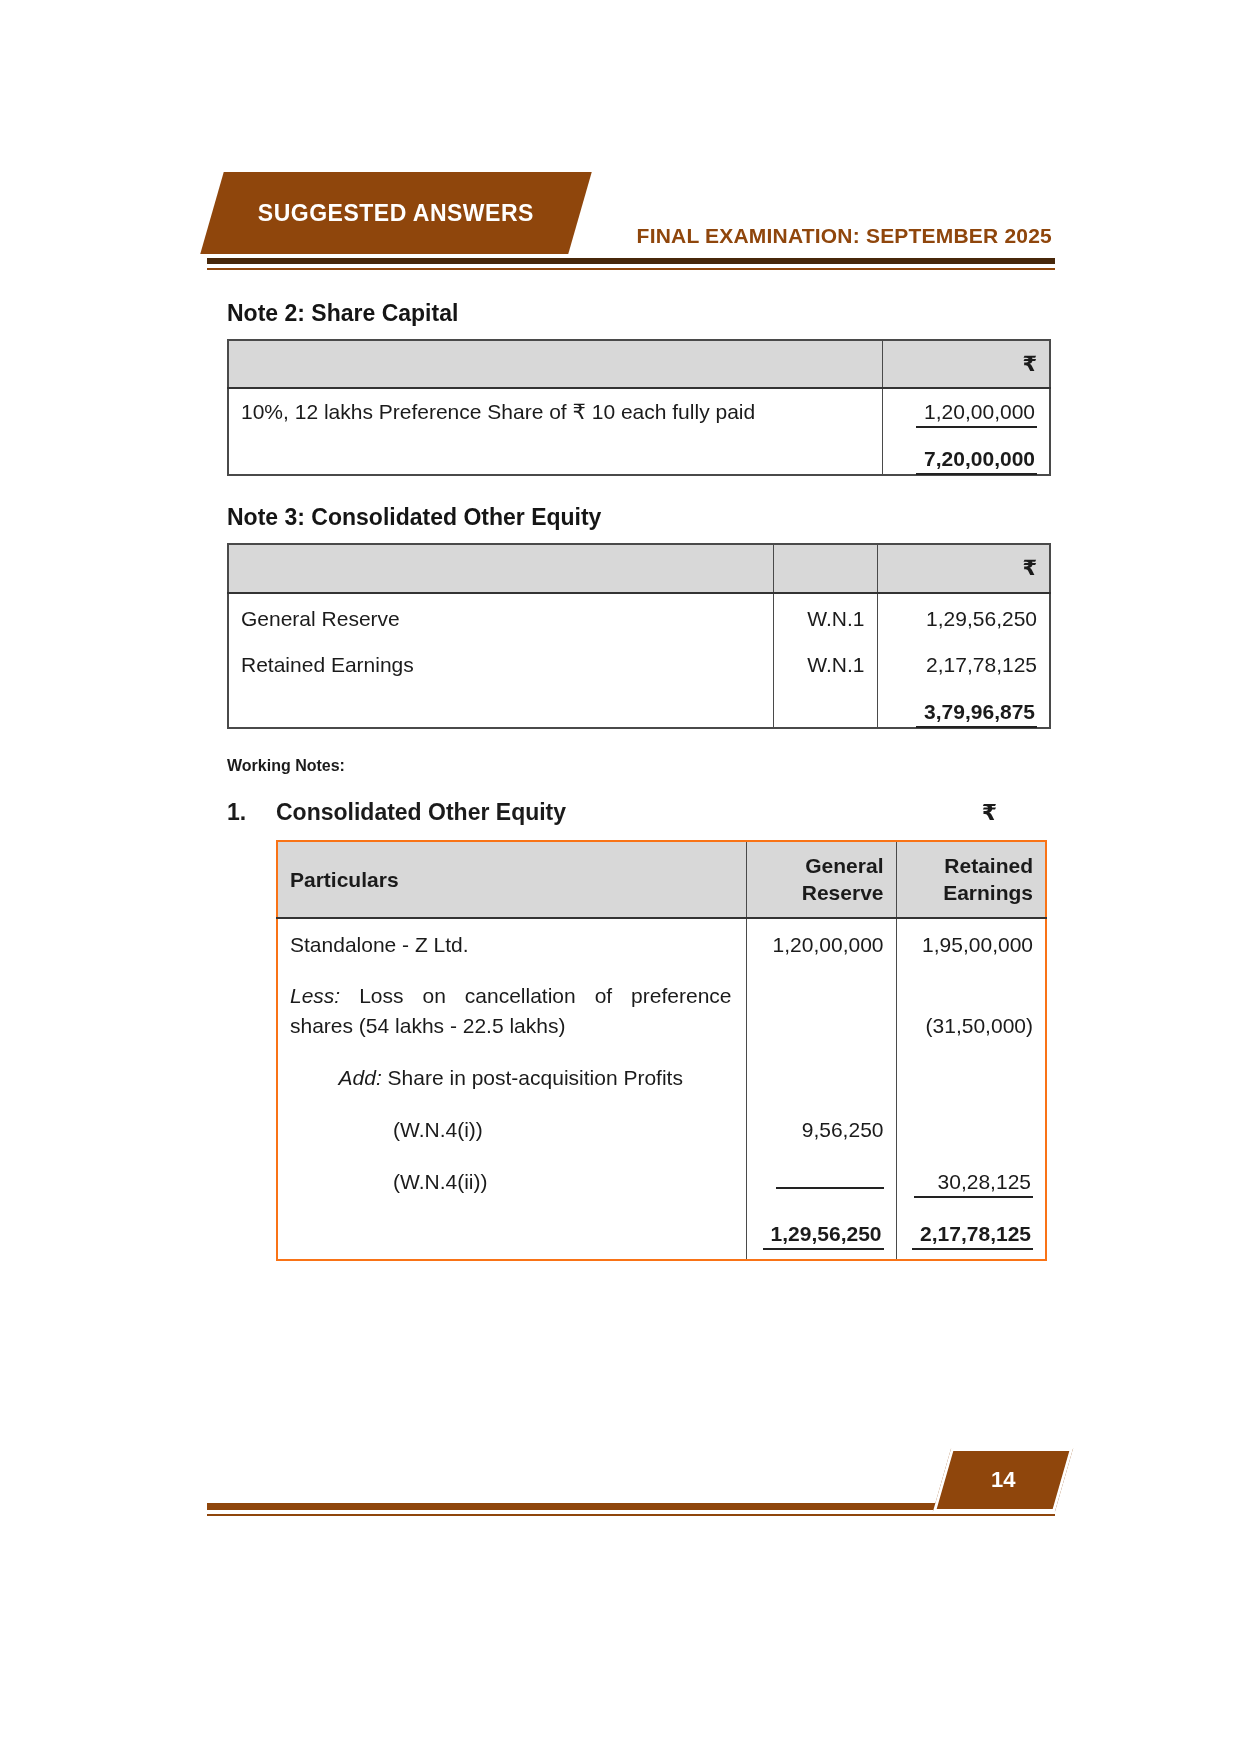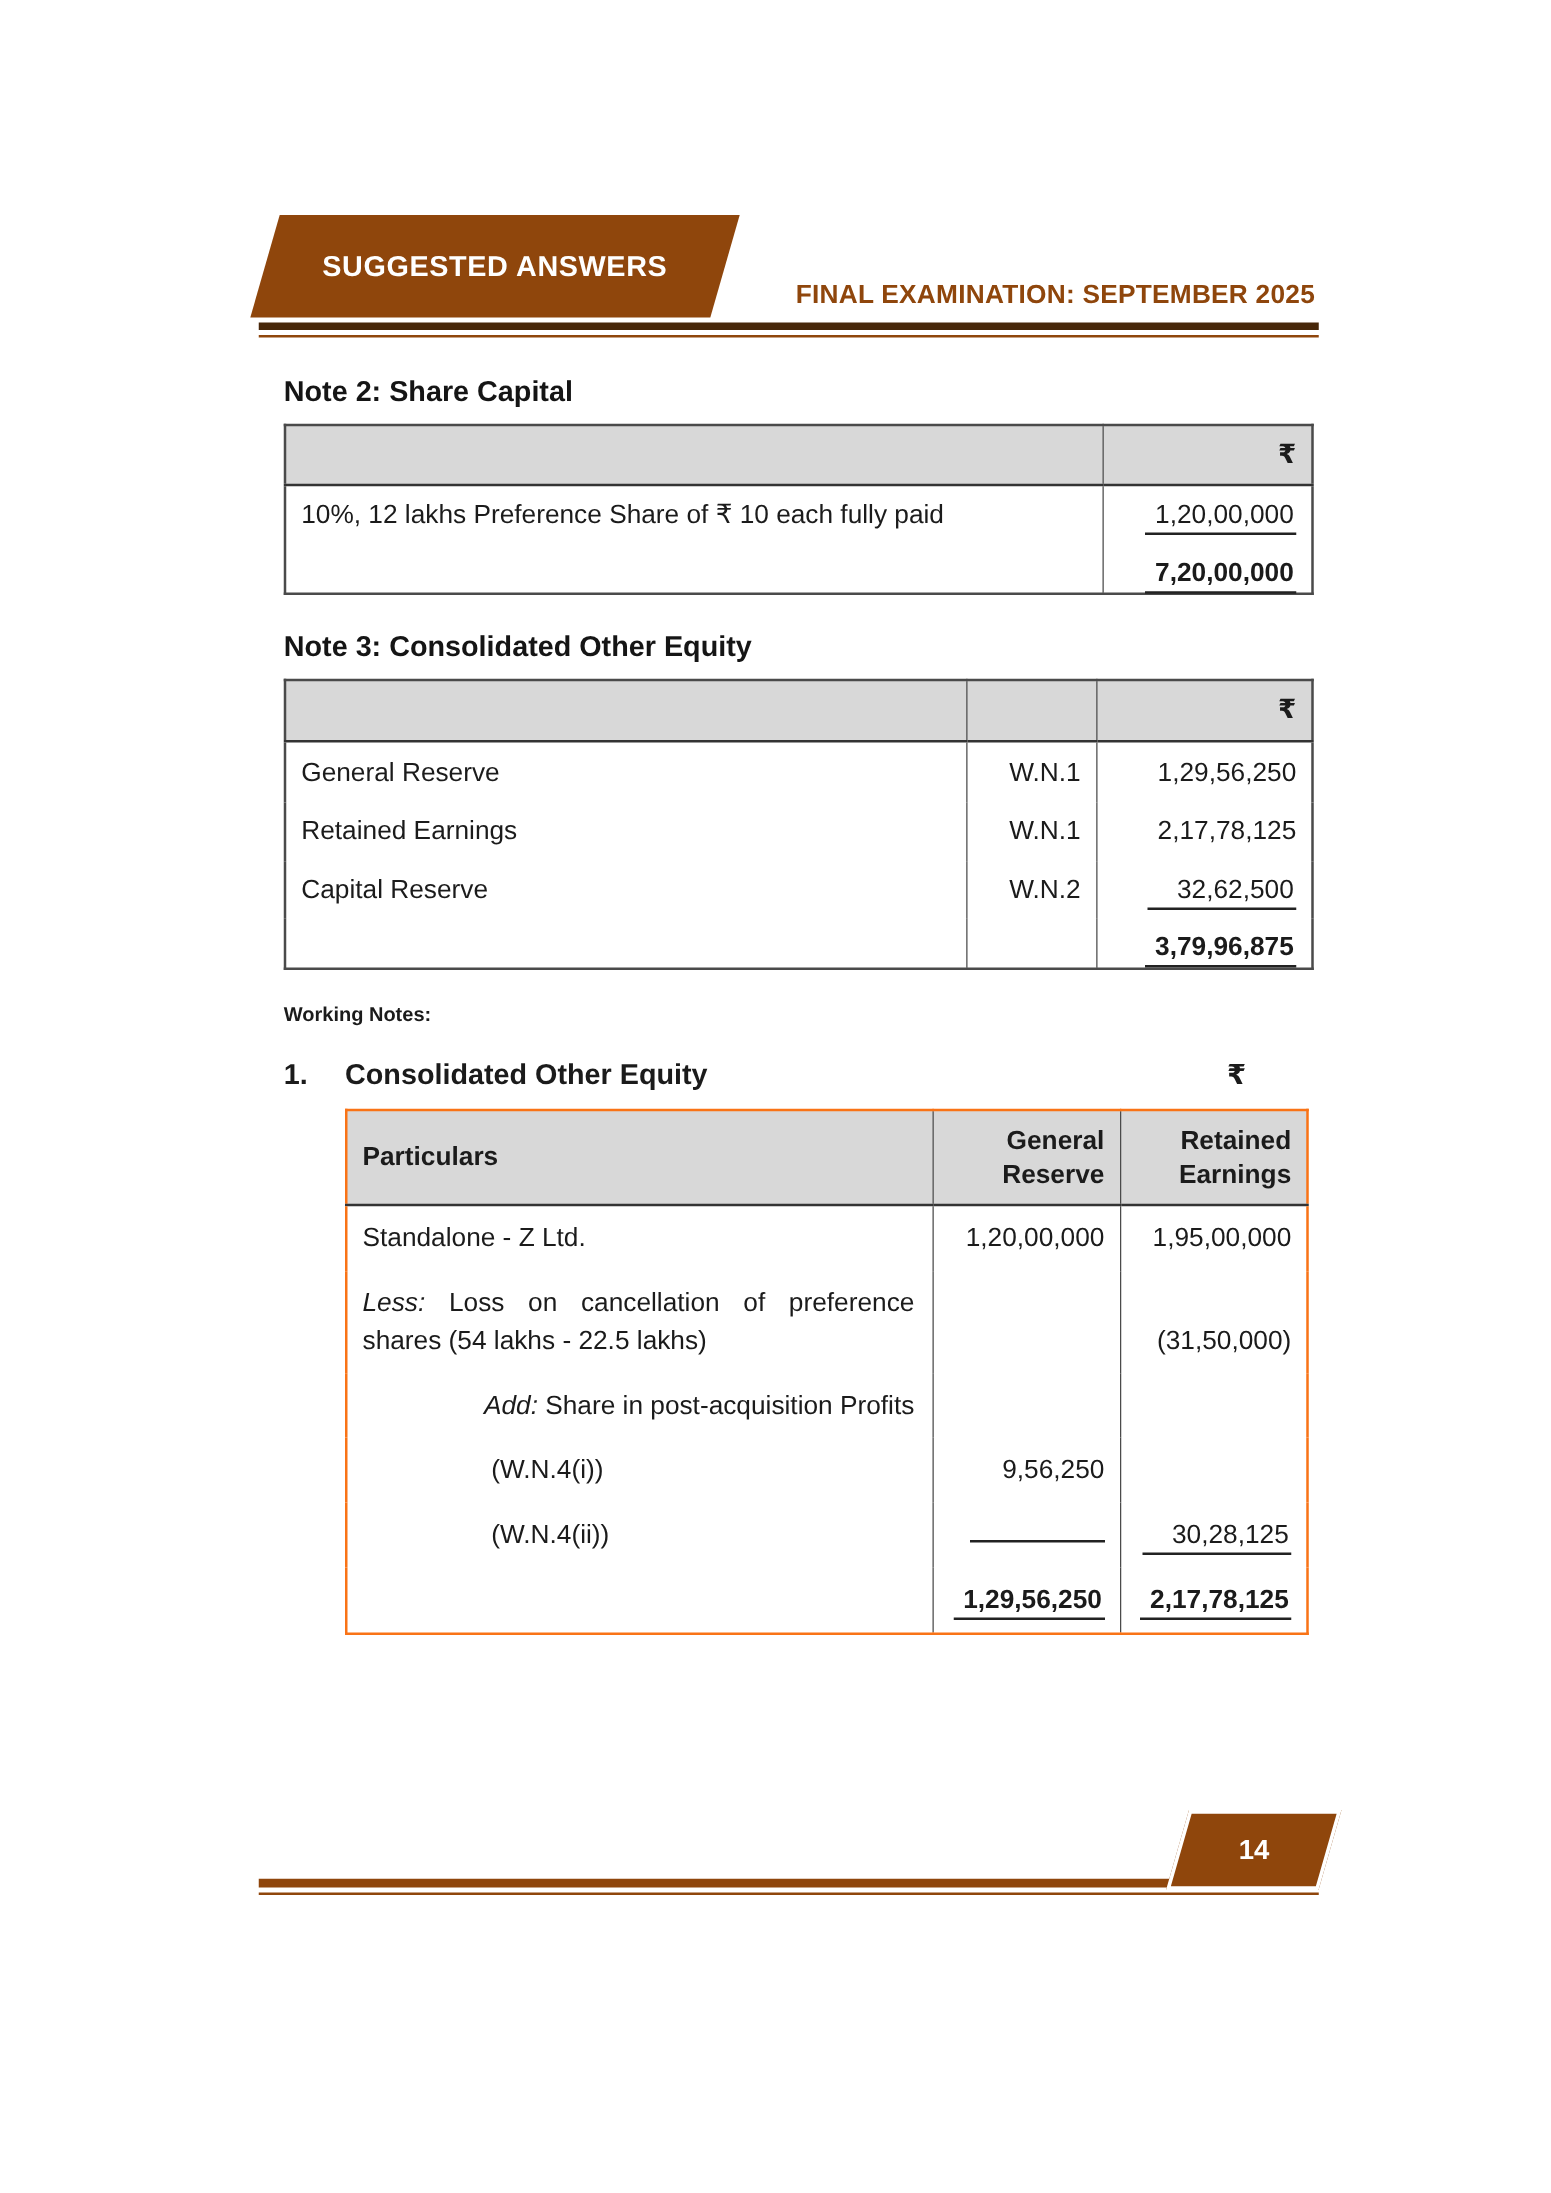--- a/index.html
+++ b/index.html
@@ -126,25 +126,20 @@
         <tr class="tpad">
           <td>General Reserve</td>
           <td class="col-div ref">W.N.1</td>
           <td class="col-div num">1,29,56,250</td>
         </tr>
         <tr>
           <td>Retained Earnings</td>
           <td class="col-div ref">W.N.1</td>
           <td class="col-div num">2,17,78,125</td>
         </tr>
-        <tr>
-          <td>Capital Reserve</td>
-          <td class="col-div ref">W.N.2</td>
-          <td class="col-div num"><span class="u-wide">32,62,500</span></td>
-        </tr>
         <tr class="bpad">
           <td></td>
           <td class="col-div"></td>
           <td class="col-div num"><span class="u total">3,79,96,875</span></td>
         </tr>
       </tbody>
     </table>
 
     <h2 class="wn-heading">Working Notes:</h2>
 
@@ -172,21 +167,21 @@
           <td class="particulars">Standalone - Z Ltd.</td>
           <td class="col-div num">1,20,00,000</td>
           <td class="col-div num">1,95,00,000</td>
         </tr>
         <tr>
           <td class="particulars"><span class="italic">Less:</span><span> Loss on cancellation of preference shares (54 lakhs - 22.5 lakhs)</span></td>
           <td class="col-div"></td>
           <td class="col-div num vbottom">(31,50,000)</td>
         </tr>
         <tr>
-          <td class="particulars" style="text-align:right;"><span class="italic">Add:</span><span> Share in post-acquisition Profits</span></td>
+          <td class="particulars" style="text-align:center;"><span class="italic">Add:</span><span> Share in post-acquisition Profits</span></td>
           <td class="col-div"></td>
           <td class="col-div"></td>
         </tr>
         <tr>
           <td class="particulars indent">(W.N.4(i))</td>
           <td class="col-div num">9,56,250</td>
           <td class="col-div"></td>
         </tr>
         <tr>
           <td class="particulars indent">(W.N.4(ii))</td>

